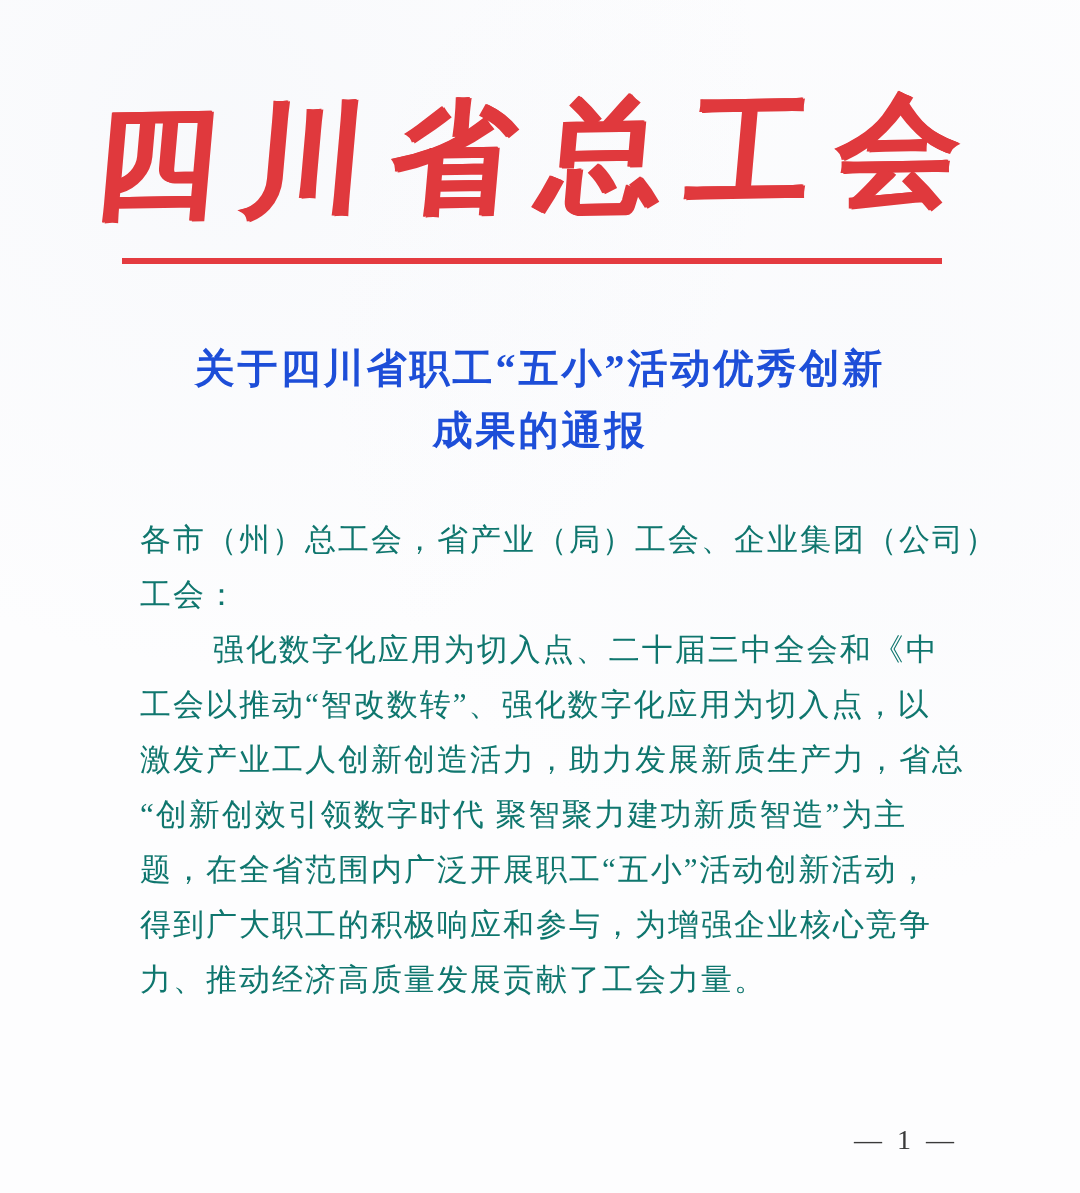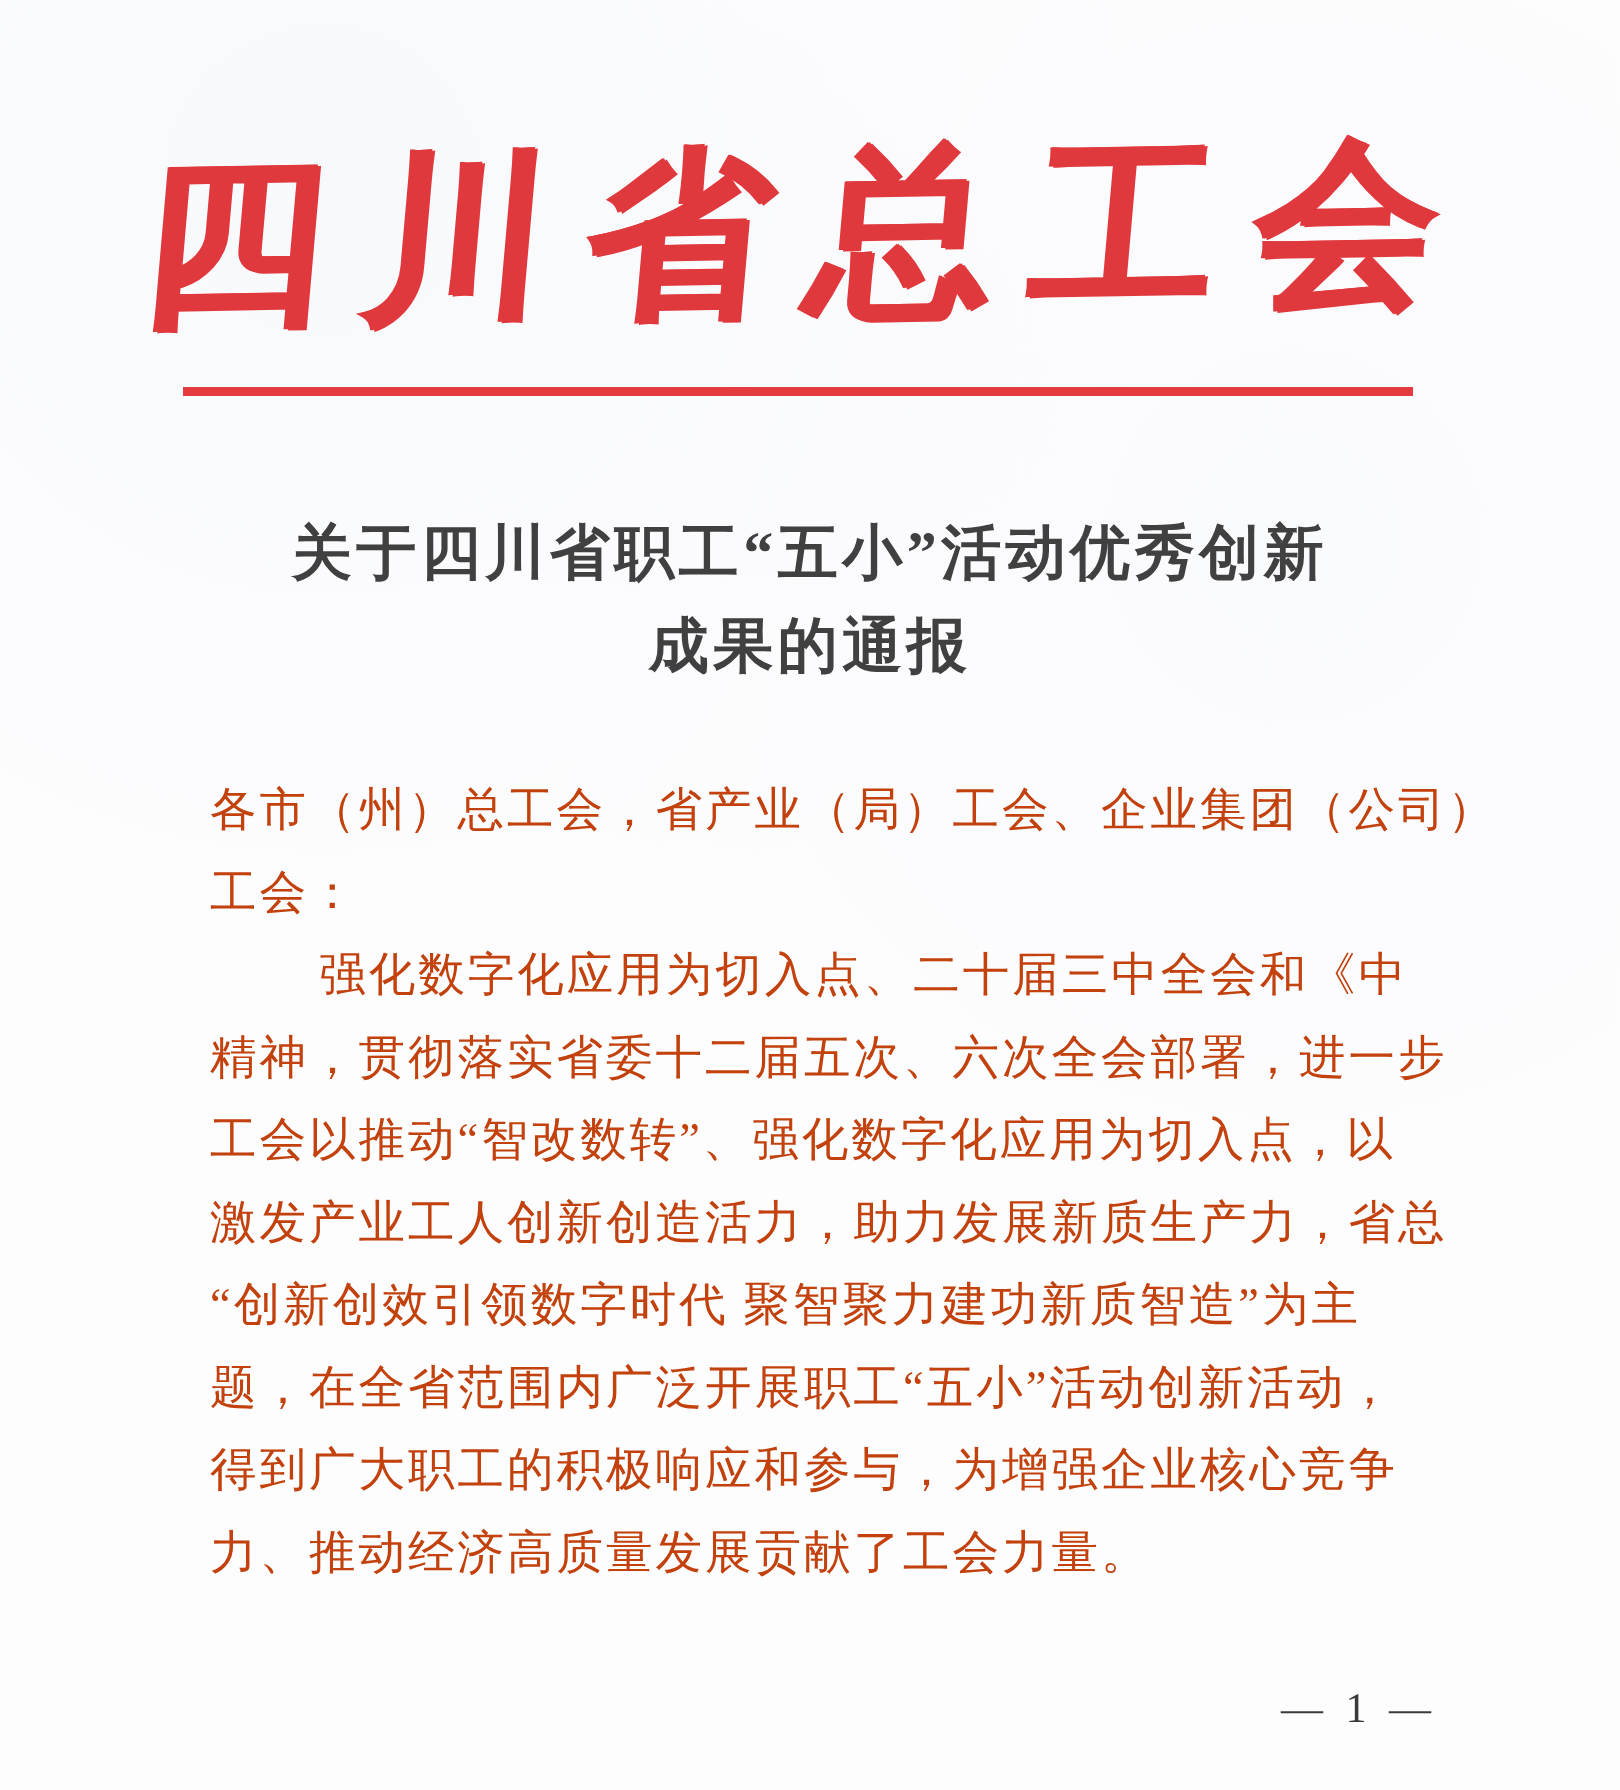--- a/index.html
+++ b/index.html
@@ -49,31 +49,31 @@
   }
   .title {
     position: absolute;
     top: 338px;
     left: 0;
     right: 0;
     text-align: center;
     font-weight: 700;
     font-size: 40px;
     line-height: 62px;
-    color: #404040;
+    color: #1d4ed8;
     letter-spacing: 3px;
   }
   .body-text {
     position: absolute;
     top: 512px;
     left: 140px;
     width: 816px;
     font-size: 31px;
     line-height: 55px;
-    color: #c2410c;
+    color: #0f766e;
     letter-spacing: 2px;
   }
   .body-line {
     white-space: nowrap;
   }
   .body-line.indent {
     text-indent: 2.35em;
   }
   .page-number {
     position: absolute;
@@ -95,21 +95,20 @@
 
 <div class="title">
   <div>关于四川省职工“五小”活动优秀创新</div>
   <div>成果的通报</div>
 </div>
 
 <div class="body-text">
   <div class="body-line">各市（州）总工会，省产业（局）工会、企业集团（公司）</div>
   <div class="body-line">工会：</div>
   <div class="body-line indent">强化数字化应用为切入点、二十届三中全会和《中</div>
-  <div class="body-line">精神，贯彻落实省委十二届五次、六次全会部署，进一步</div>
   <div class="body-line">工会以推动“智改数转”、强化数字化应用为切入点，以</div>
   <div class="body-line">激发产业工人创新创造活力，助力发展新质生产力，省总</div>
   <div class="body-line">“创新创效引领数字时代 聚智聚力建功新质智造”为主</div>
   <div class="body-line">题，在全省范围内广泛开展职工“五小”活动创新活动，</div>
   <div class="body-line">得到广大职工的积极响应和参与，为增强企业核心竞争</div>
   <div class="body-line">力、推动经济高质量发展贡献了工会力量。</div>
 </div>
 
 <div class="page-number">— 1 —</div>
 

